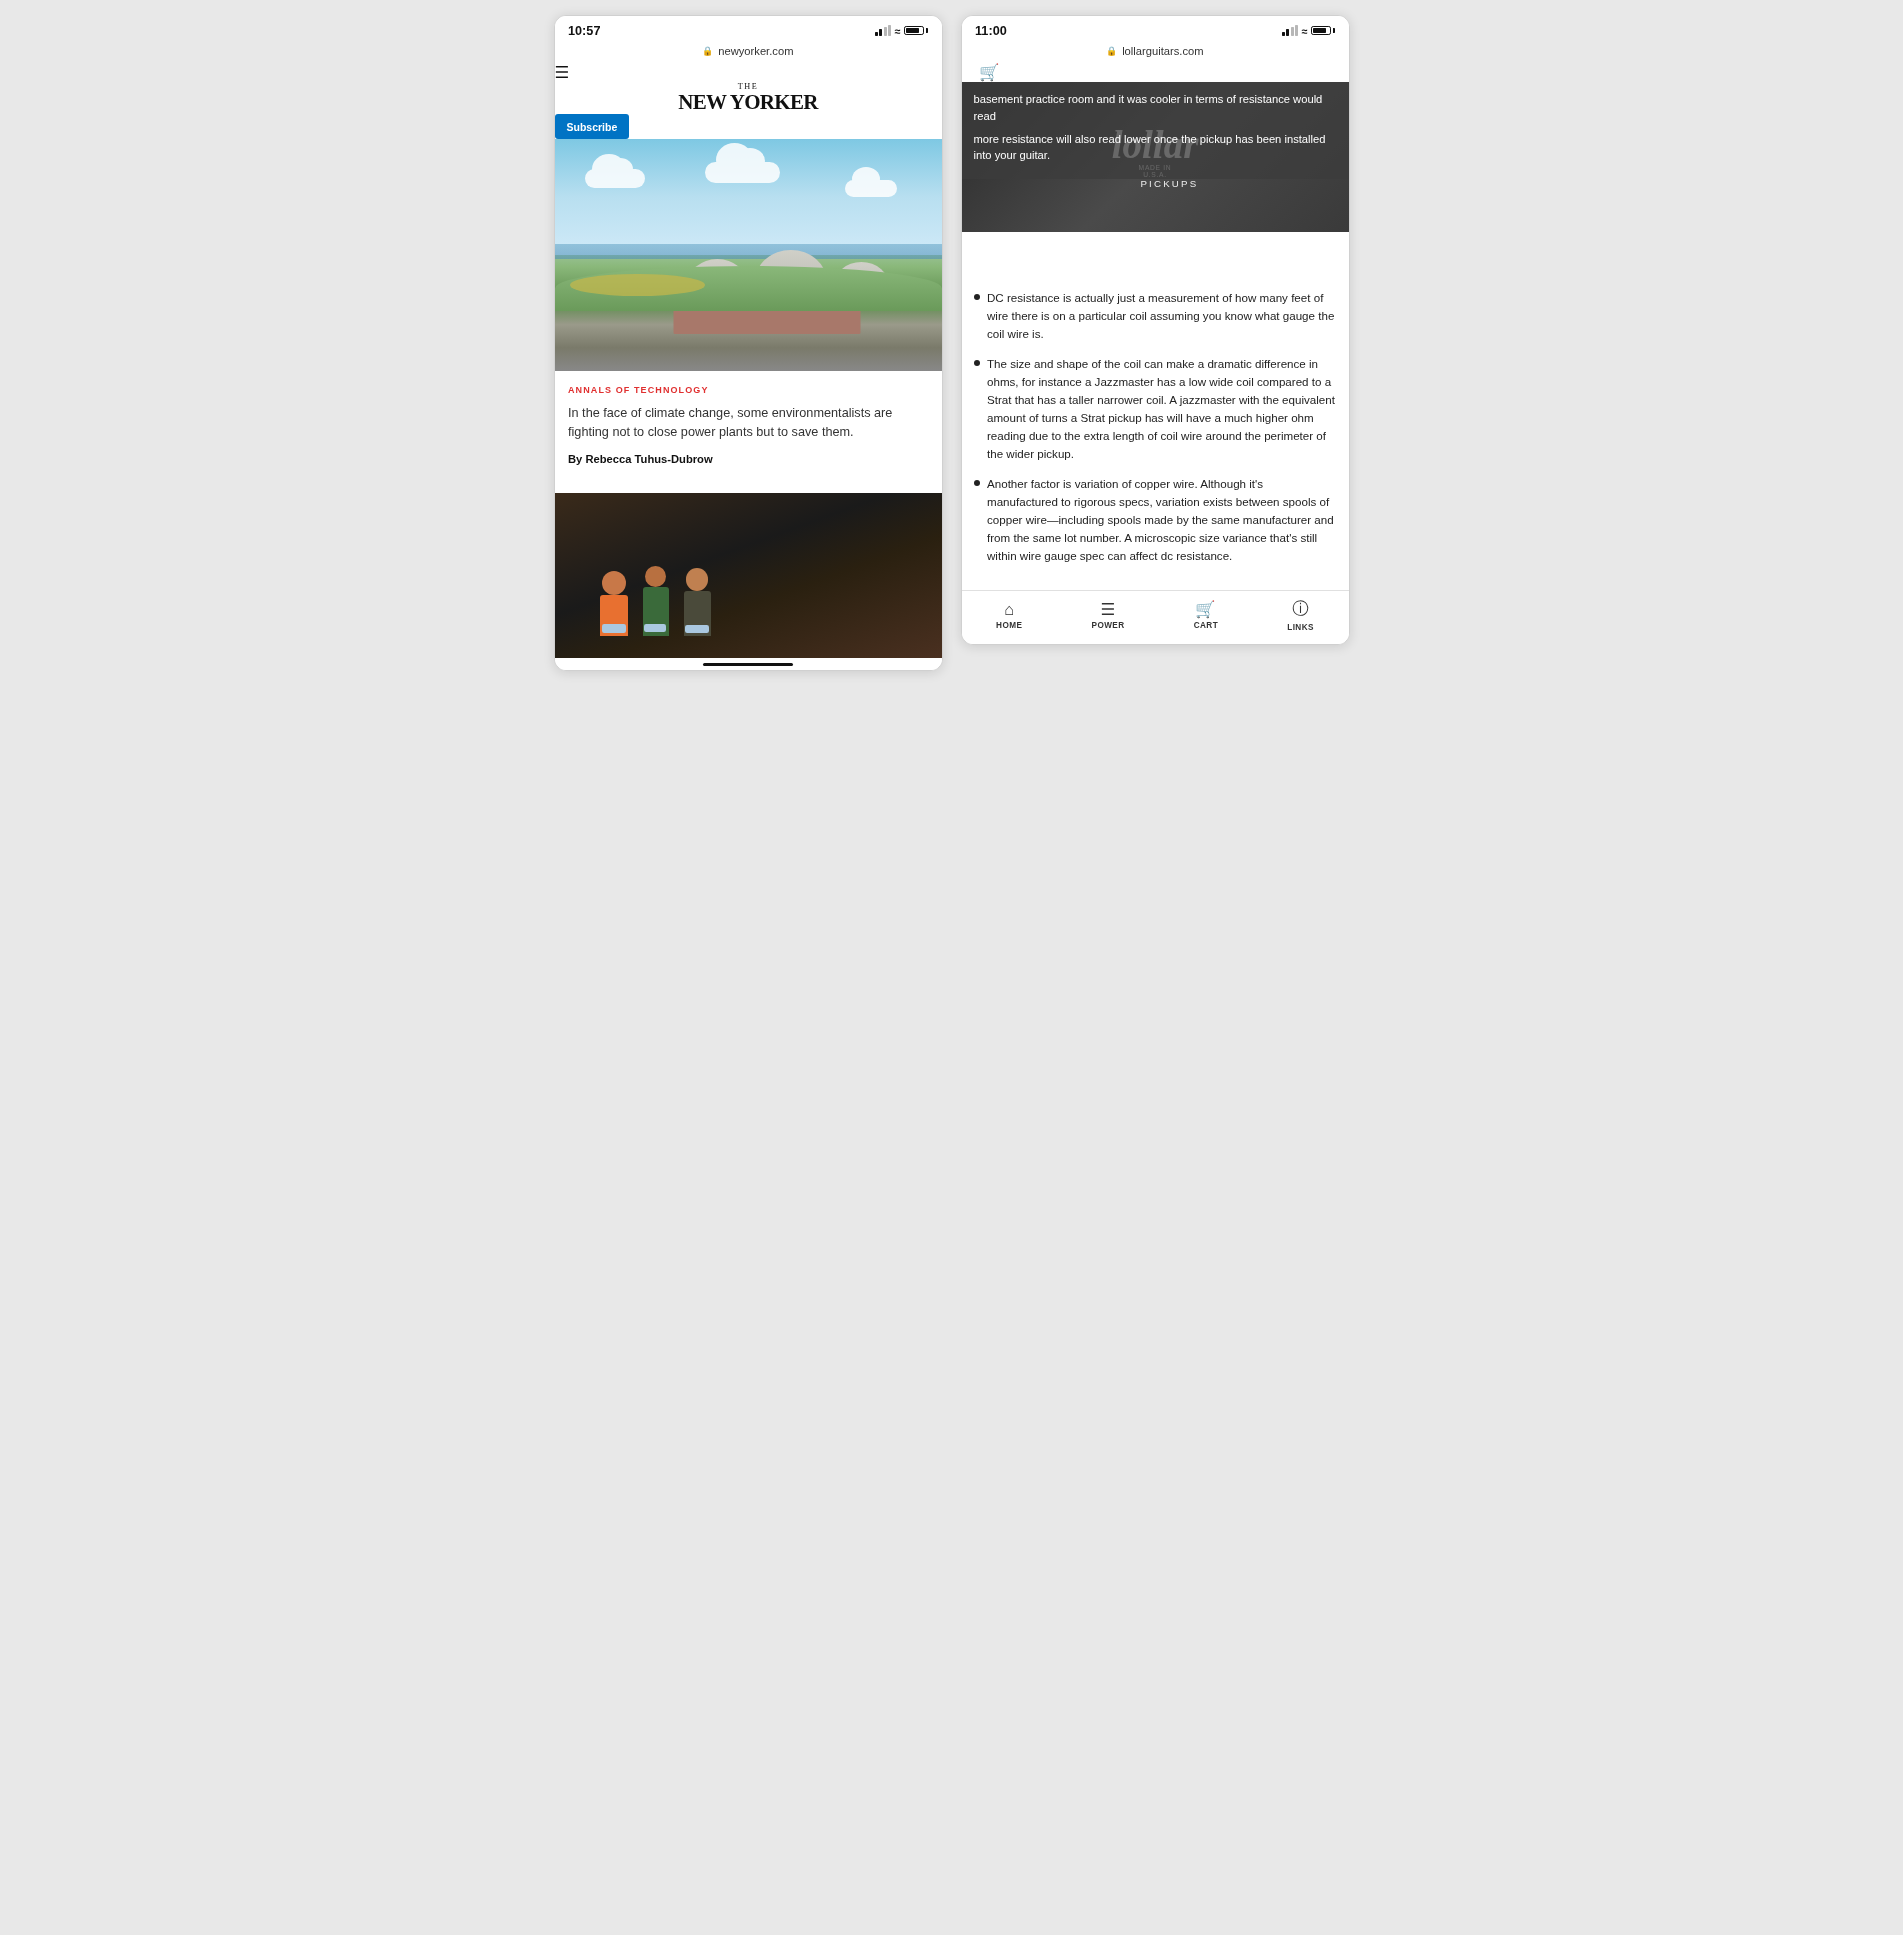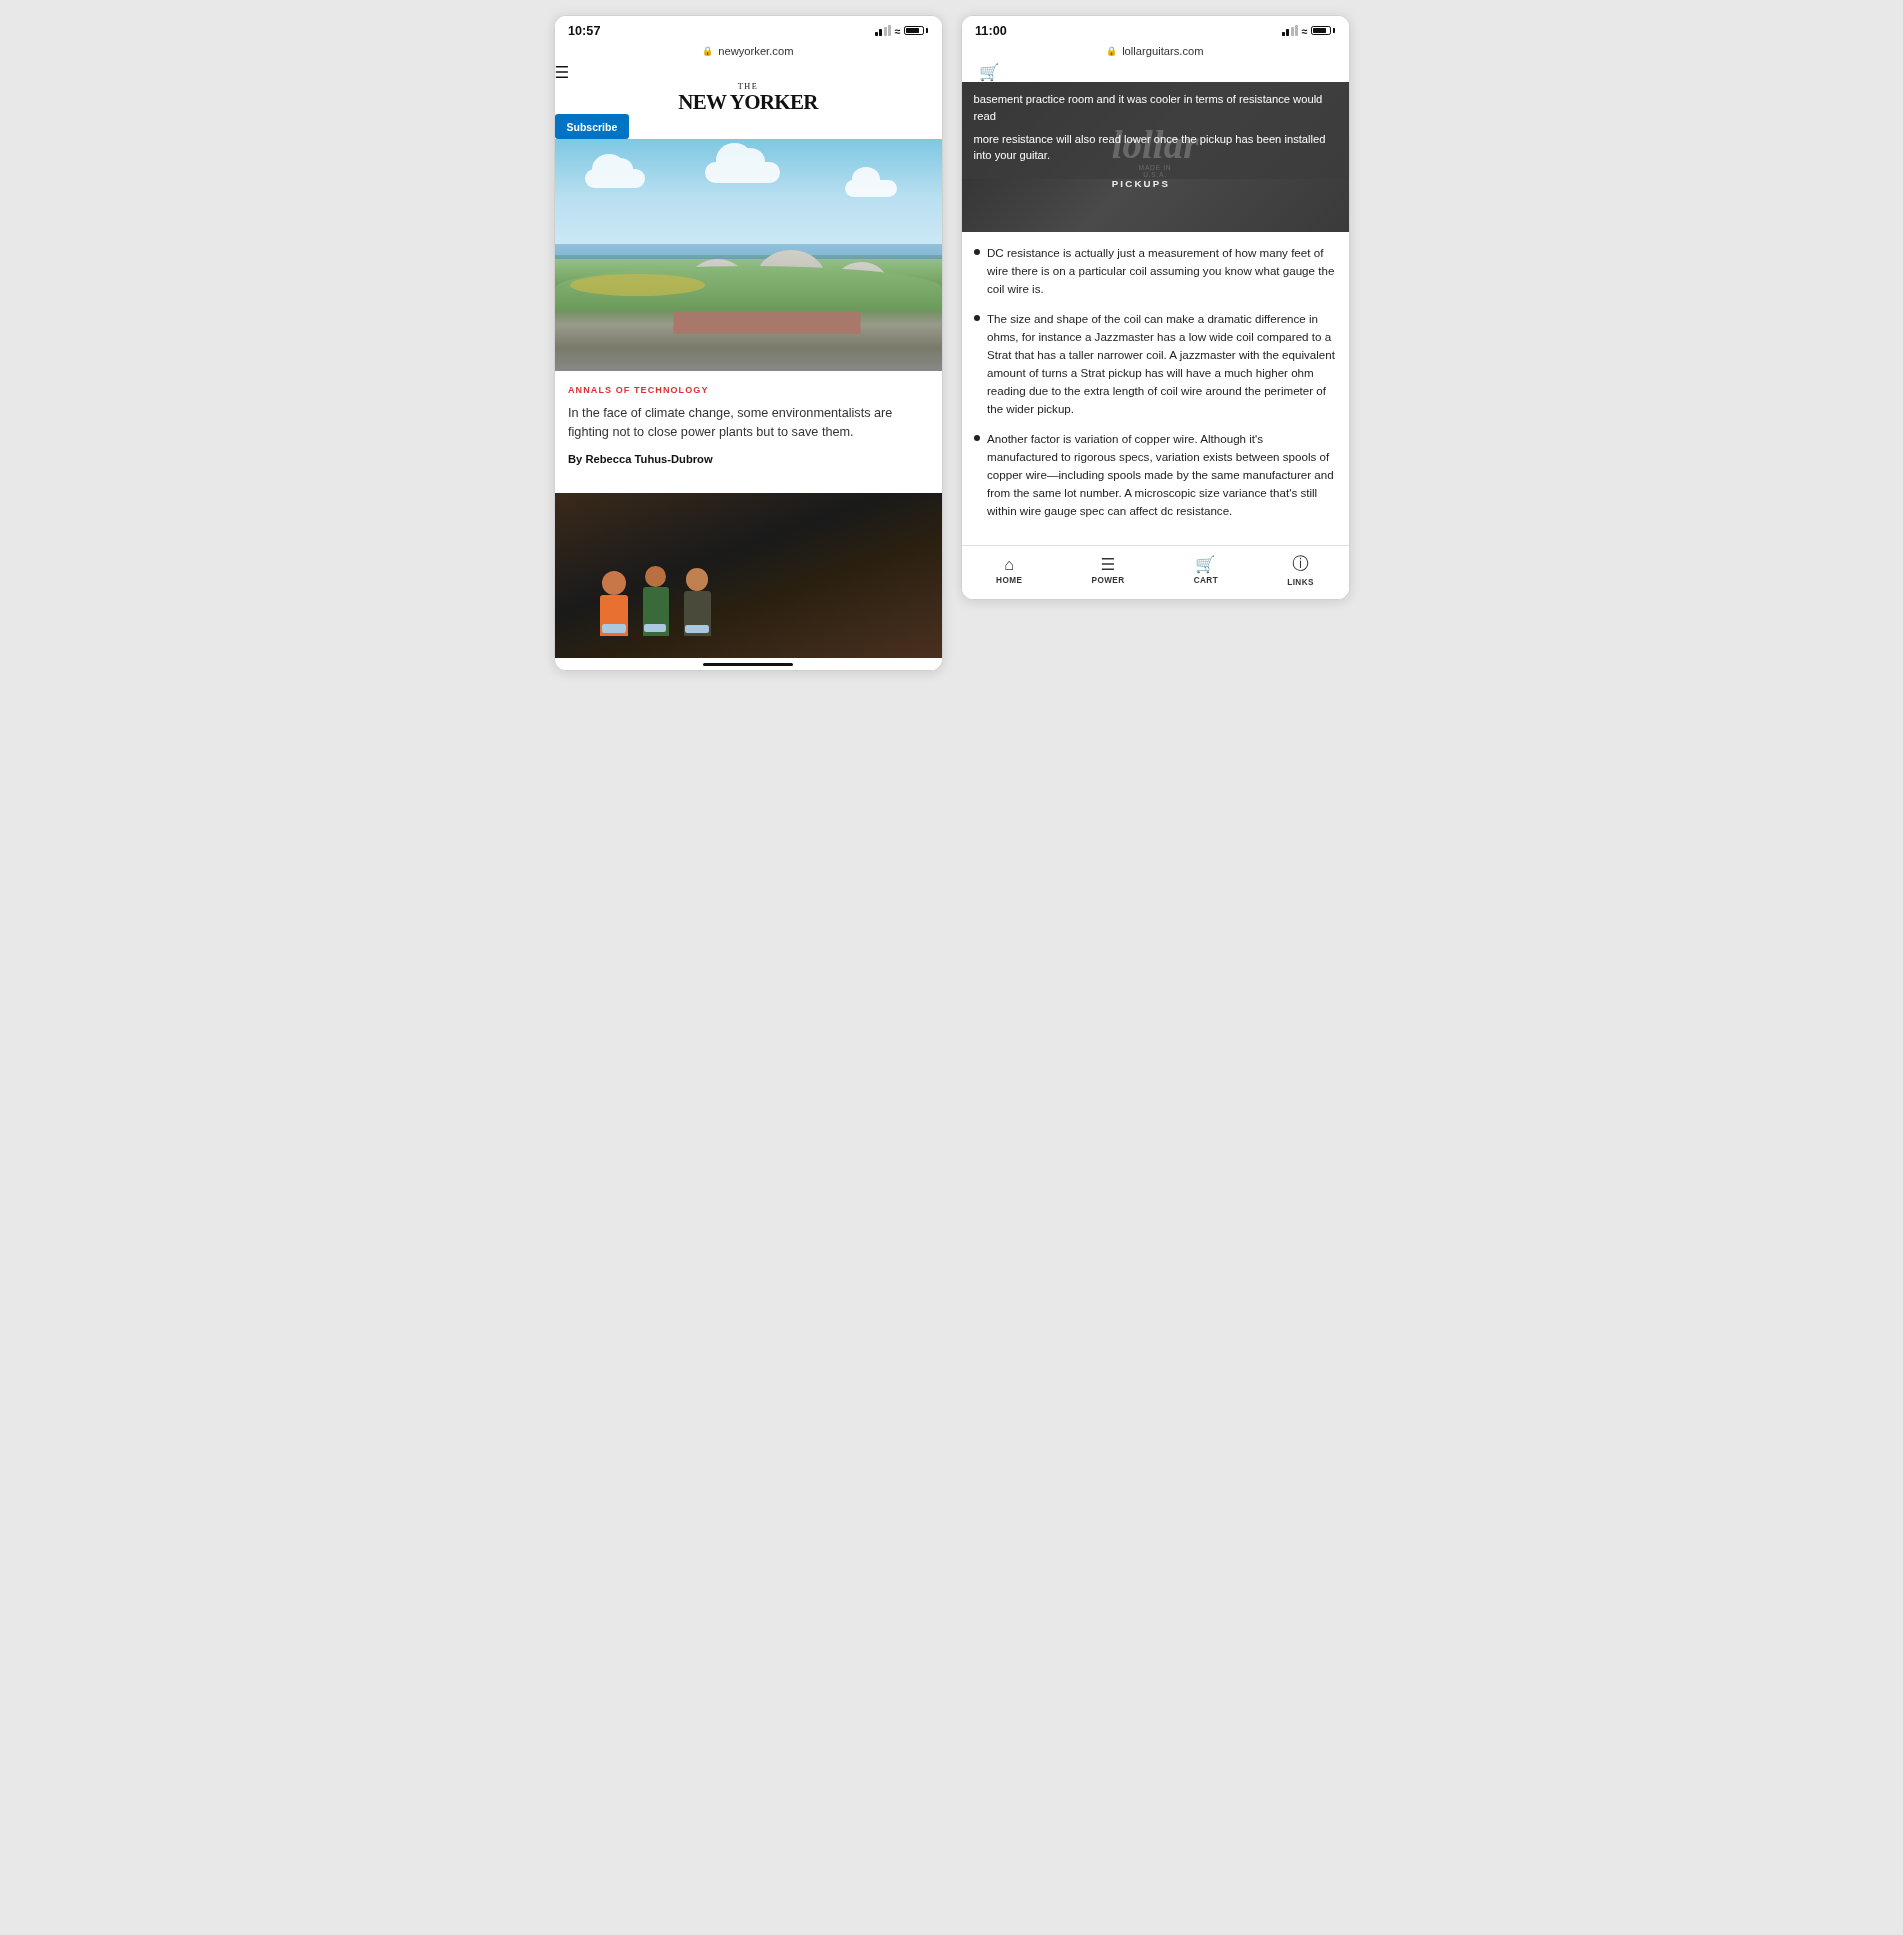--- a/index.html
+++ b/index.html
@@ -319,25 +319,25 @@
       font-size: 39px;
       font-weight: 900;
       font-style: italic;
       font-family: Georgia, serif;
       opacity: 0.9;
       line-height: 1;
       text-align: center;
     }
     .lollar-logo-sub {
       font-size: 9.7px;
-      font-weight: 700;
+      font-weight: 400;
       letter-spacing: 2.2px;
       color: #fff;
       opacity: 0.9;
-      text-align: left;
+      text-align: right;
     }
     .lollar-logo-made {
       font-size: 6.7px;
       letter-spacing: 0.7px;
       color: #fff;
       opacity: 0.8;
       text-align: center;
     }
 
     .overlay-text {
@@ -347,20 +347,21 @@
       background: rgba(60,60,60,0.75);
       color: #fff;
       font-size: 11.2px;
       line-height: 1.5;
     }
     .overlay-text p { margin-bottom: 6px; }
 
     
     .right-article-content {
       padding: 12px 12px 67px;
+      margin-top: 45px;
     }
     .bullet-list {
       list-style: none;
       padding: 0;
     }
     .bullet-list li {
       display: flex;
       gap: 7.5px;
       margin-bottom: 12px;
       font-size: 11.6px;

